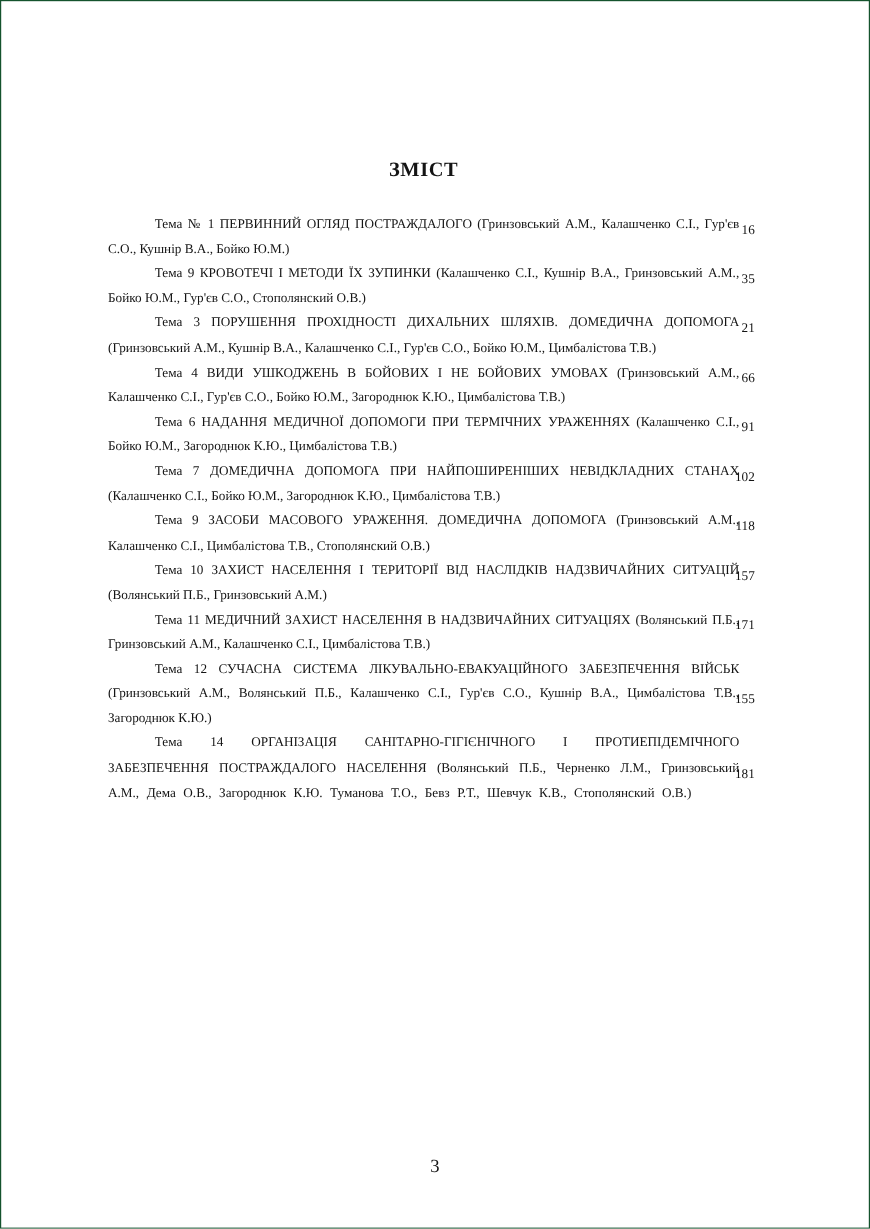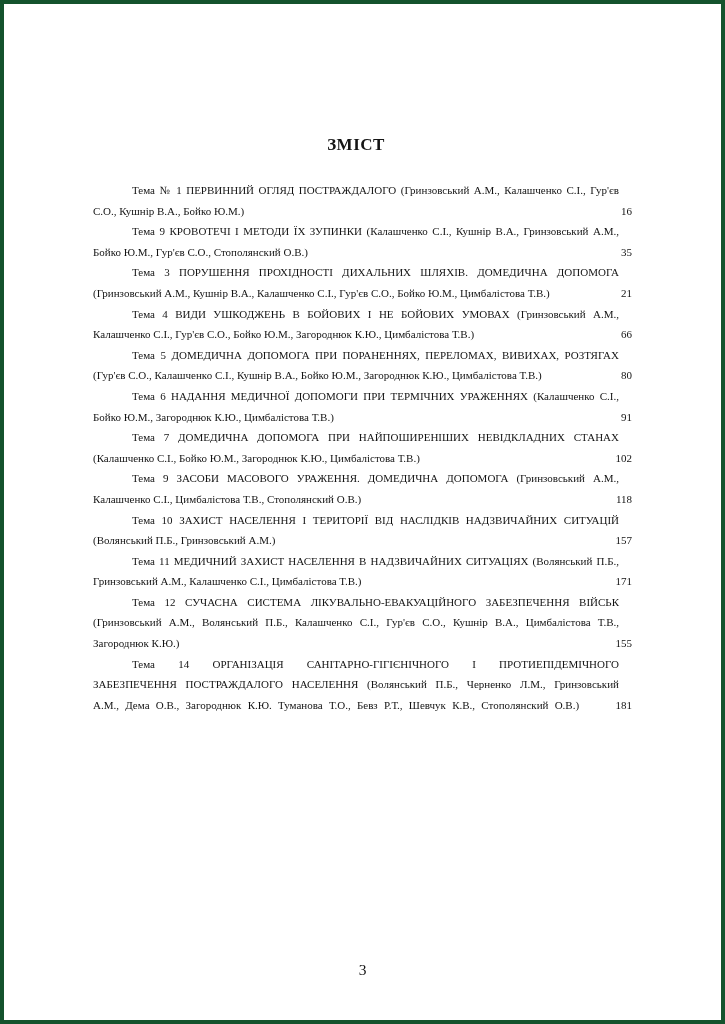--- a/index.html
+++ b/index.html
@@ -5,21 +5,21 @@
   html, body {
     margin: 0;
     padding: 0;
     background: #ffffff;
   }
   .page {
     position: relative;
     width: 725px;
     height: 1024px;
     background: #ffffff;
-    border: 4px solid #14532d;
+    border: 1px solid #14532d;
     box-sizing: border-box;
     font-family: "Liberation Serif", "DejaVu Serif", serif;
     color: #141414;
     overflow: hidden;
   }
   .doc-title {
     position: absolute;
     top: 130px;
     left: 89px;
     width: 526px;
@@ -42,21 +42,21 @@
     font-size: 11px;
     line-height: 20.6px;
     margin: 0;
   }
   .entry .entry-text {
     display: inline;
   }
   .entry .pageno {
     position: absolute;
     right: -13px;
-    bottom: 0;
+    bottom: 16px;
     text-indent: 0;
     white-space: nowrap;
   }
   .entry.wide {
     word-spacing: 3.5px;
   }
   .footer-pageno {
     position: absolute;
     bottom: 40px;
     left: 0;
@@ -88,24 +88,20 @@
     <div class="entry">
       <span class="entry-text">Тема 3 ПОРУШЕННЯ ПРОХІДНОСТІ ДИХАЛЬНИХ ШЛЯХІВ. ДОМЕДИЧНА ДОПОМОГА (Гринзовський А.М., Кушнір В.А., Калашченко С.І., Гур'єв С.О., Бойко Ю.М., Цимбалістова Т.В.)</span>
       <span class="pageno">21</span>
     </div>
 
     <div class="entry">
       <span class="entry-text">Тема 4 ВИДИ УШКОДЖЕНЬ В БОЙОВИХ І НЕ БОЙОВИХ УМОВАХ (Гринзовський А.М., Калашченко С.І., Гур'єв С.О., Бойко Ю.М., Загороднюк К.Ю., Цимбалістова Т.В.)</span>
       <span class="pageno">66</span>
     </div>
 
-    <div class="entry">
-      <span class="entry-text">Тема 5 ДОМЕДИЧНА ДОПОМОГА ПРИ ПОРАНЕННЯХ, ПЕРЕЛОМАХ, ВИВИХАХ, РОЗТЯГАХ (Гур'єв С.О., Калашченко С.І., Кушнір В.А., Бойко Ю.М., Загороднюк К.Ю., Цимбалістова Т.В.)</span>
-      <span class="pageno">80</span>
-    </div>
 
     <div class="entry">
       <span class="entry-text">Тема 6 НАДАННЯ МЕДИЧНОЇ ДОПОМОГИ ПРИ ТЕРМІЧНИХ УРАЖЕННЯХ (Калашченко С.І., Бойко Ю.М., Загороднюк К.Ю., Цимбалістова Т.В.)</span>
       <span class="pageno">91</span>
     </div>
 
     <div class="entry">
       <span class="entry-text">Тема 7 ДОМЕДИЧНА ДОПОМОГА ПРИ НАЙПОШИРЕНІШИХ НЕВІДКЛАДНИХ СТАНАХ (Калашченко С.І., Бойко Ю.М., Загороднюк К.Ю., Цимбалістова Т.В.)</span>
       <span class="pageno">102</span>
     </div>

